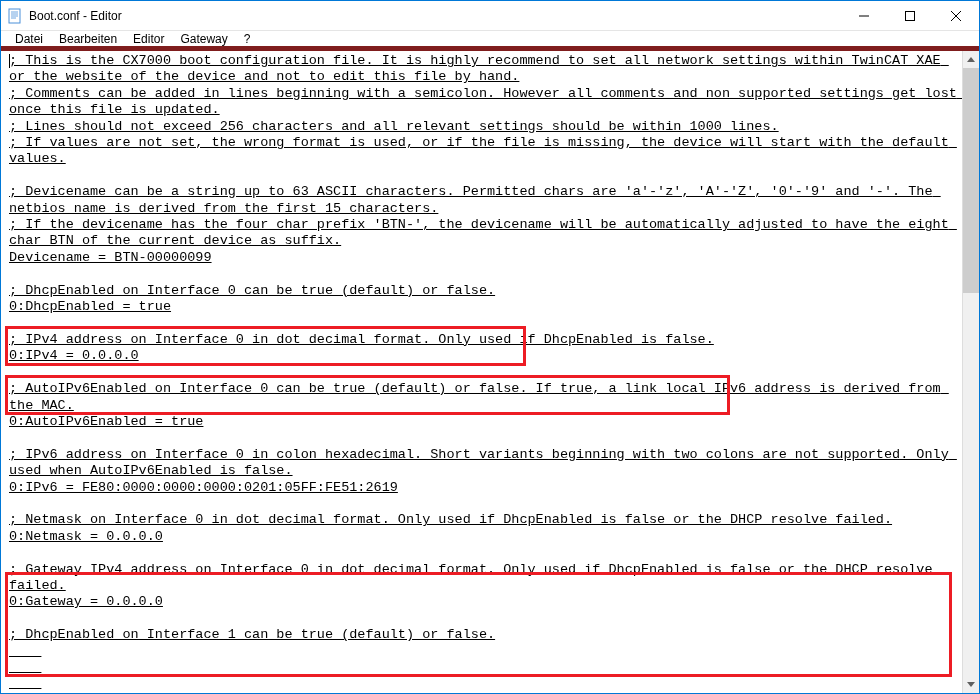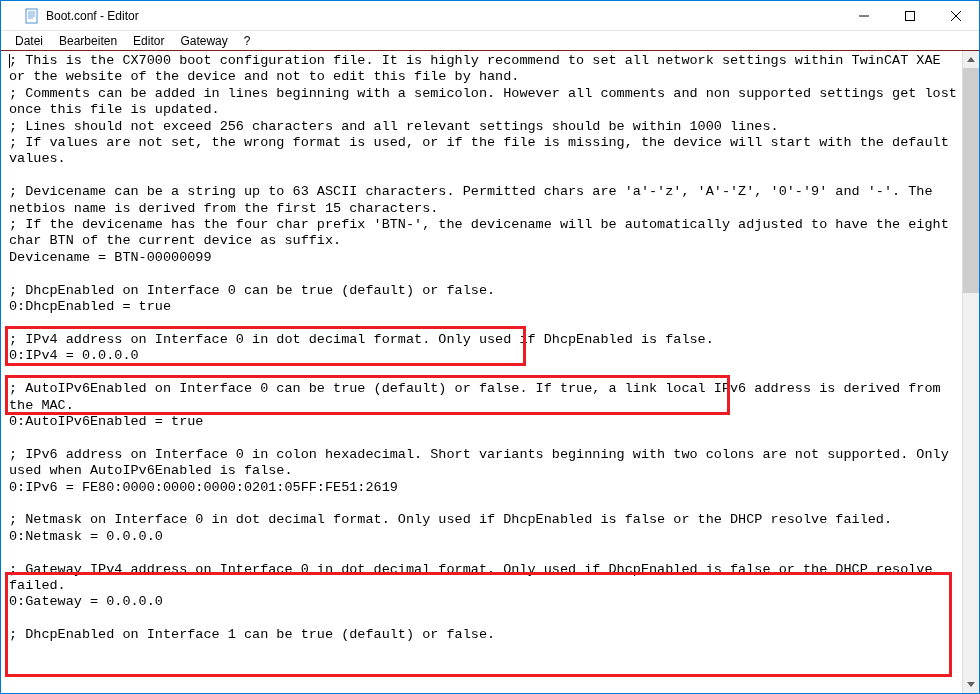--- a/index.html
+++ b/index.html
@@ -13,21 +13,21 @@
       width: 980px;
       height: 694px;
       overflow: hidden;
       border: 1px solid #0078d7;
     }
     .titlebar {
       height: 30px;
       background: #fff;
       display: flex;
       align-items: center;
-      padding-left: 23px;
+      padding-left: 6px;
       border-bottom: 1px solid #e5e5e5;
     }
     .titlebar-icon {
       width: 16px;
       height: 16px;
       margin-right: 6px;
       display: flex;
       align-items: center;
       justify-content: center;
     }
@@ -50,21 +50,21 @@
       color: #000;
       cursor: pointer;
     }
     .menubar {
       height: 20px;
       background: #fff;
       display: flex;
       align-items: center;
       padding-left: 6px;
       font-size: 12px;
-      border-bottom: 1px solid #7f1d1d;
+      border-bottom: 5px solid #7f1d1d;
     }
     .menu-item {
       padding: 2px 8px;
       cursor: pointer;
       color: #000;
     }
     .content-wrapper {
       display: flex;
       height: calc(100% - 50px);
     }
@@ -72,20 +72,21 @@
       flex: 1;
       padding: 2px 4px 2px 8px;
       font-family: Consolas, "Courier New", monospace;
       font-size: 13.5px;
       line-height: 16.4px;
       white-space: pre-wrap;
       word-wrap: break-word;
       overflow: hidden;
       position: relative;
       color: #000;
+      text-decoration: underline;
     }
     .text-cursor {
       display: inline-block;
       width: 1px;
       height: 14px;
       background: #000;
       vertical-align: text-bottom;
       margin-right: -1px;
       position: relative;
     }

